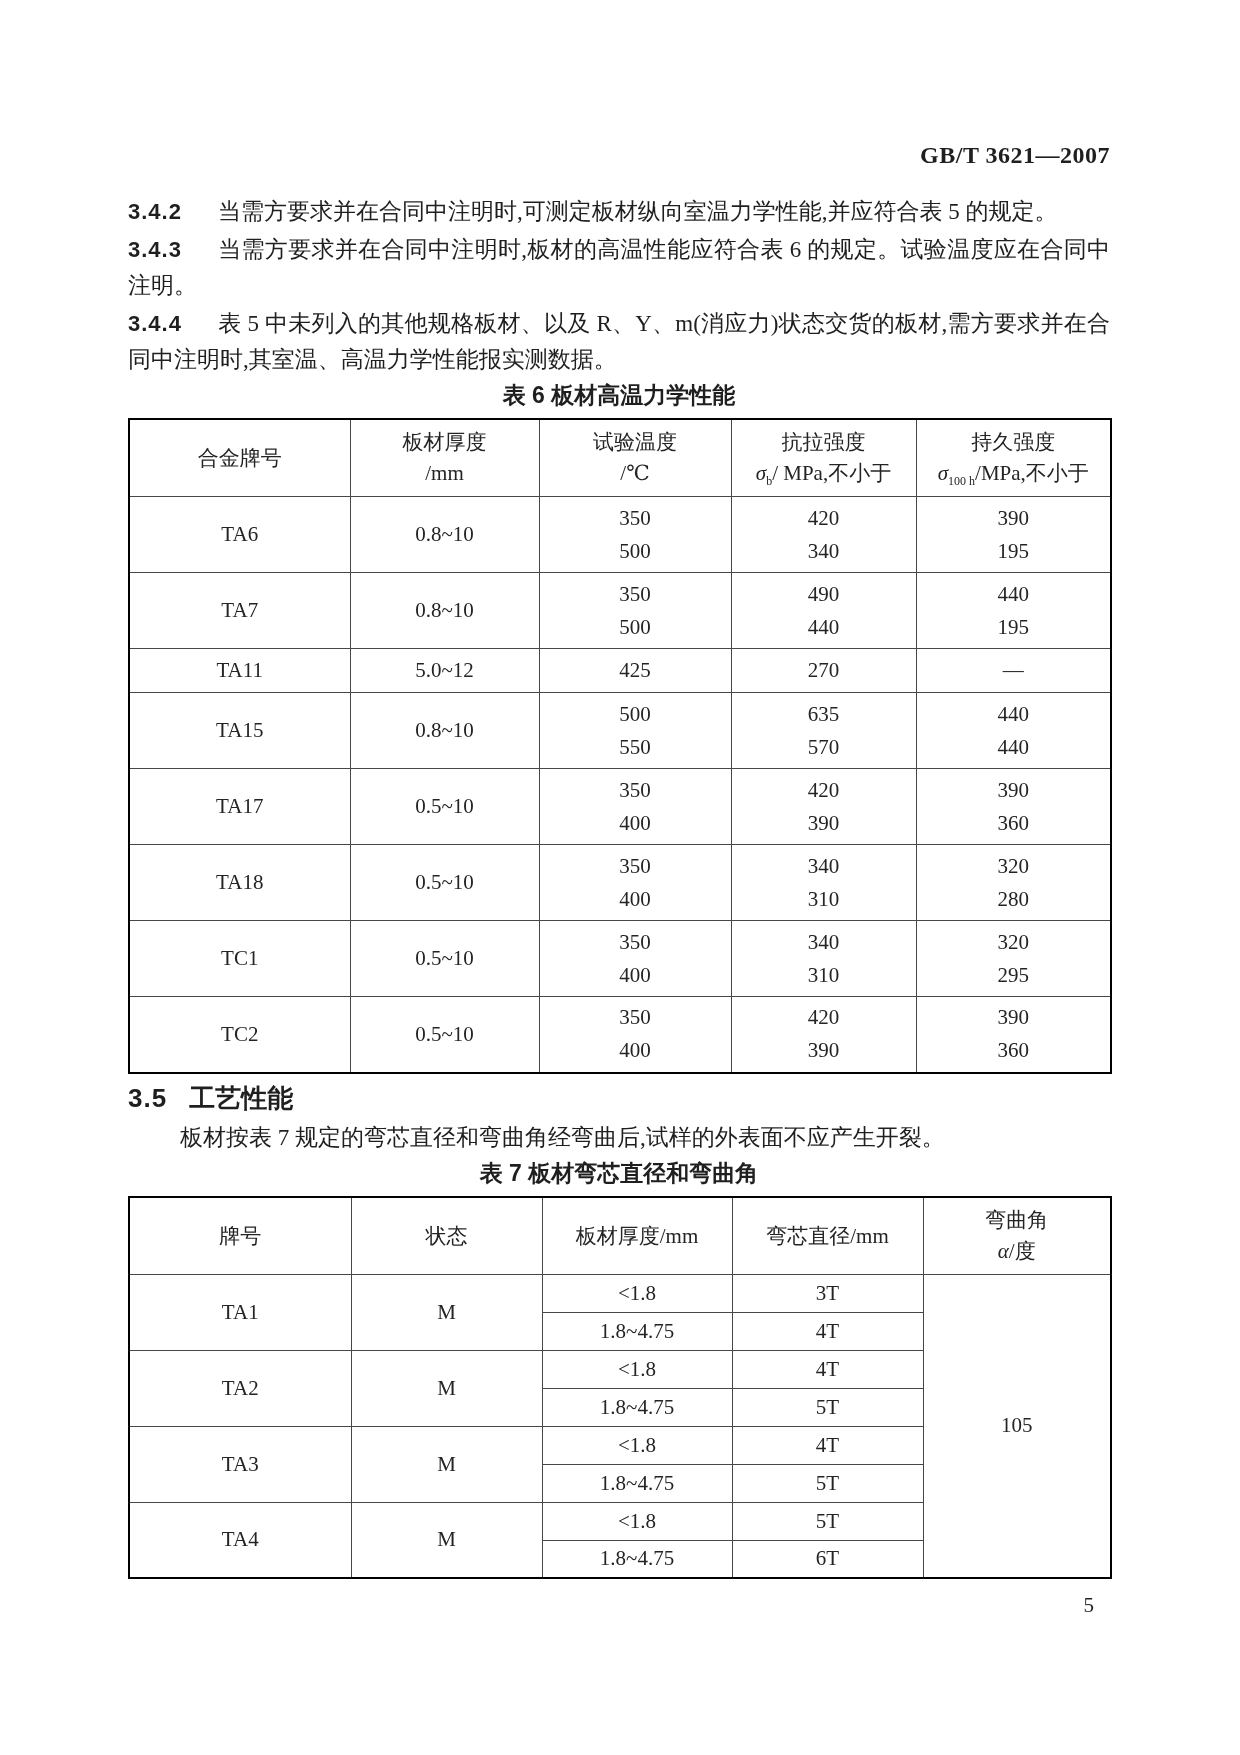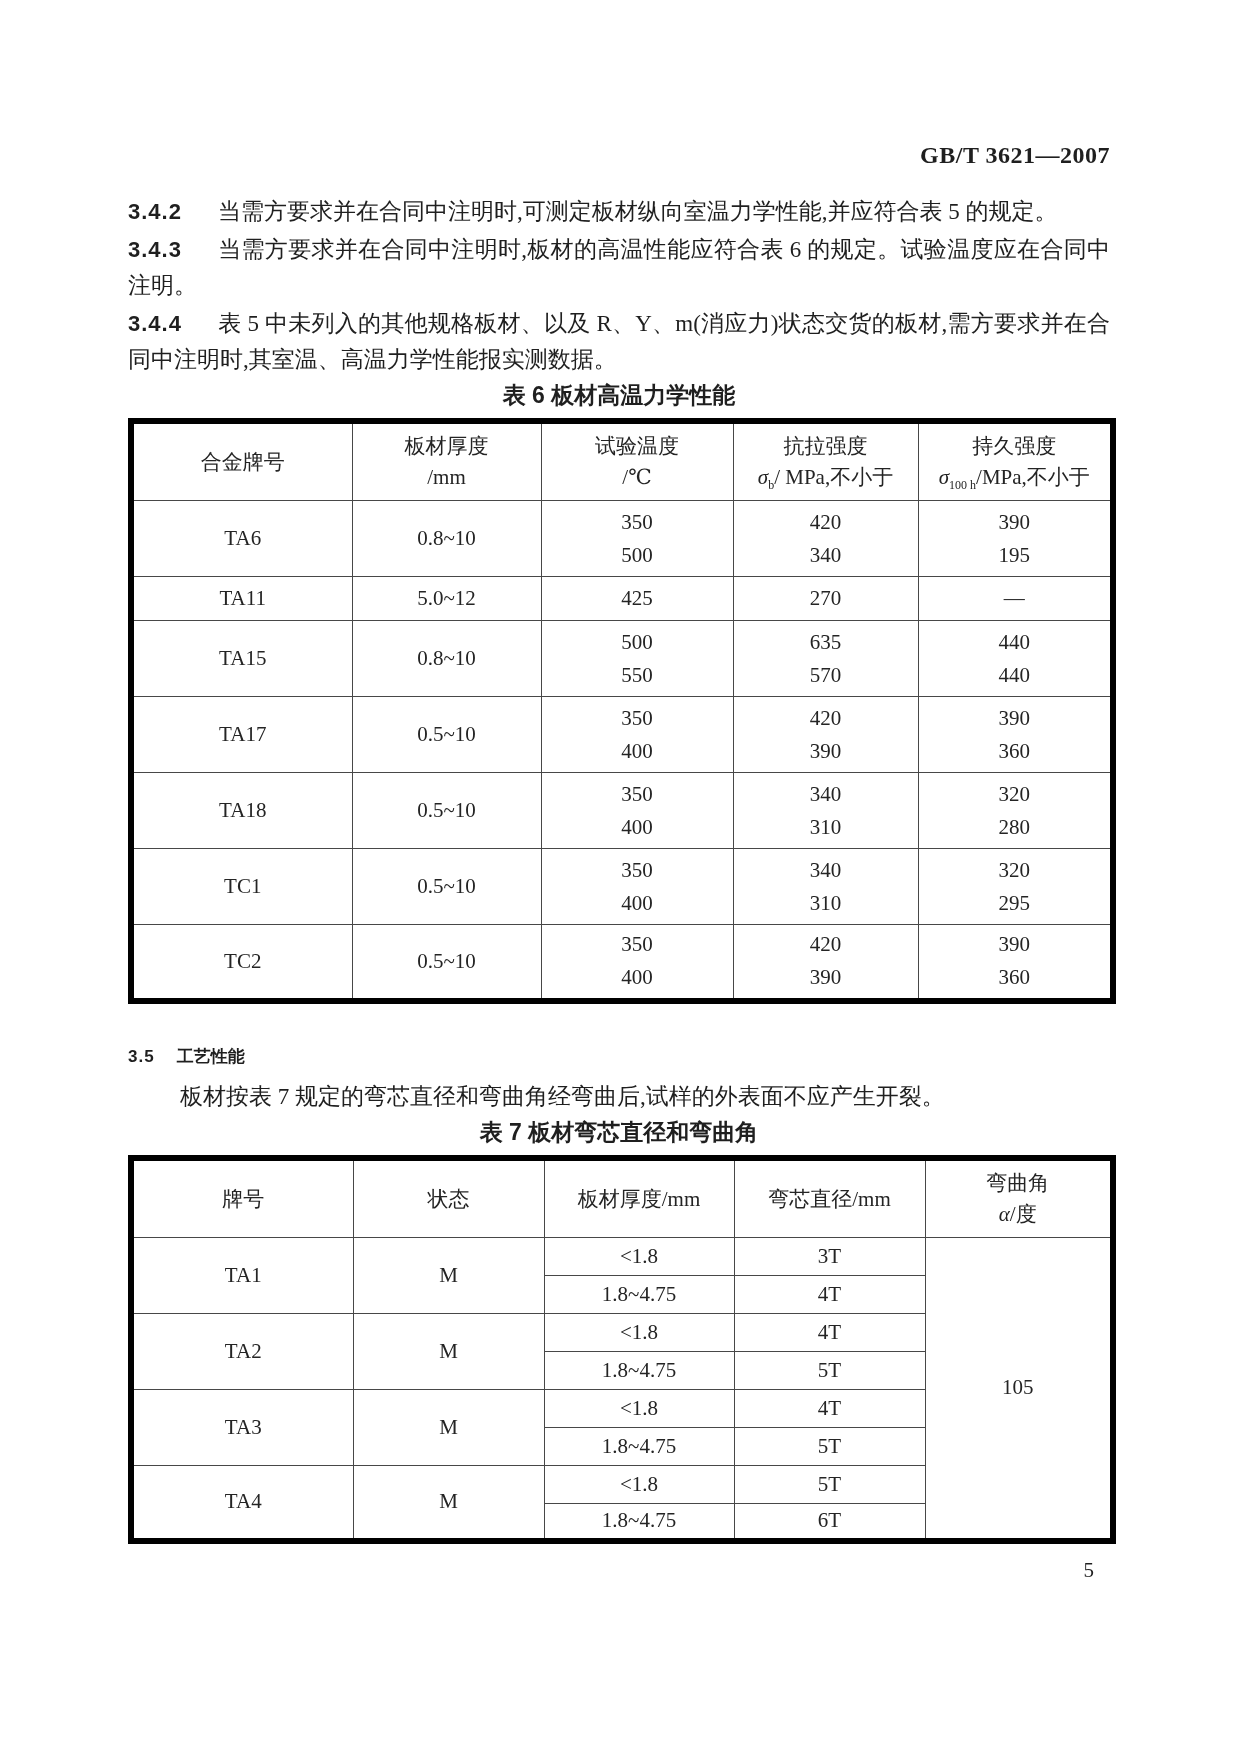--- a/index.html
+++ b/index.html
@@ -31,42 +31,42 @@
     margin: 0 0 2px 0;
   }
   .para .pnum {
     font-family: "Liberation Sans", "DejaVu Sans", sans-serif;
     font-weight: bold;
     font-size: 22px;
     margin-right: 36px;
     letter-spacing: 1px;
   }
   .section-heading {
-    margin-top: 37px;
+    margin-top: 8px;
     font-family: "Liberation Sans", "DejaVu Sans", sans-serif;
     font-weight: bold;
-    font-size: 17px;
+    font-size: 26px;
     line-height: 32px;
   }
   .section-heading .pnum { margin-right: 22px; letter-spacing: 1px; }
   .body-indent { margin-top: 6px; text-indent: 52px; }
   .table-caption {
     margin-top: 0;
     margin-bottom: 8px;
     text-align: center;
     font-family: "Liberation Sans", "DejaVu Sans", sans-serif;
     font-weight: bold;
     font-size: 23px;
     line-height: 30px;
   }
   table.doc-table {
     border-collapse: collapse;
     table-layout: fixed;
     width: 982px;
-    border: 6px solid #000000;
+    border: 2px solid #000000;
   }
   table.doc-table th, table.doc-table td {
     border: 1px solid #474747;
     text-align: center;
     vertical-align: middle;
     padding: 0;
     font-size: 21px;
     font-weight: normal;
     color: #242424;
     overflow: hidden;
@@ -151,20 +151,36 @@
           </td>
           <td>
             <div class="cell-line">420</div>
             <div class="cell-line">340</div>
           </td>
           <td>
             <div class="cell-line">390</div>
             <div class="cell-line">195</div>
           </td>
         </tr>
+        <tr class="row-double">
+          <td>TA7</td>
+          <td>0.8~10</td>
+          <td>
+            <div class="cell-line">350</div>
+            <div class="cell-line">500</div>
+          </td>
+          <td>
+            <div class="cell-line">490</div>
+            <div class="cell-line">440</div>
+          </td>
+          <td>
+            <div class="cell-line">440</div>
+            <div class="cell-line">195</div>
+          </td>
+        </tr>
         <tr class="row-single">
           <td>TA11</td>
           <td>5.0~12</td>
           <td>
             <div class="cell-line">425</div>
           </td>
           <td>
             <div class="cell-line">270</div>
           </td>
           <td>

